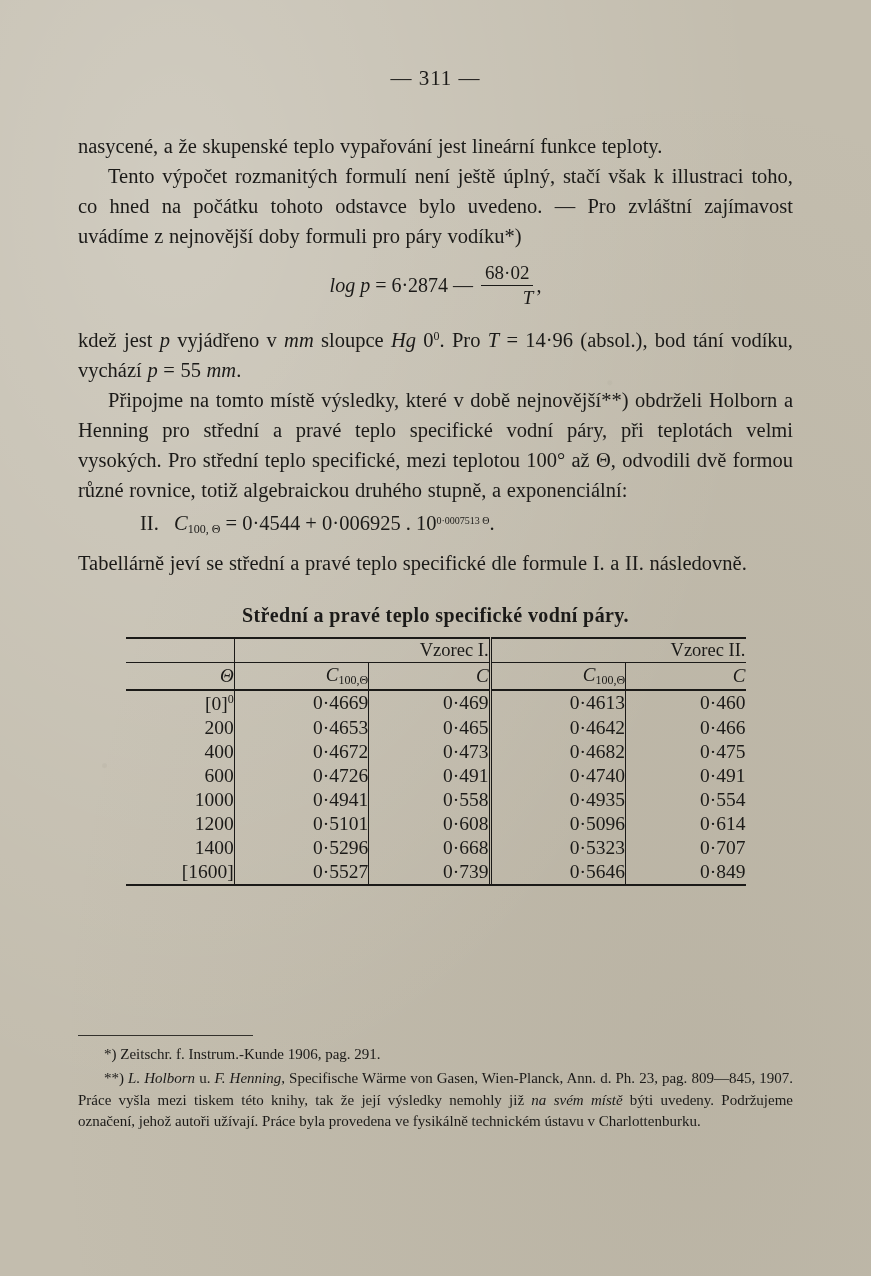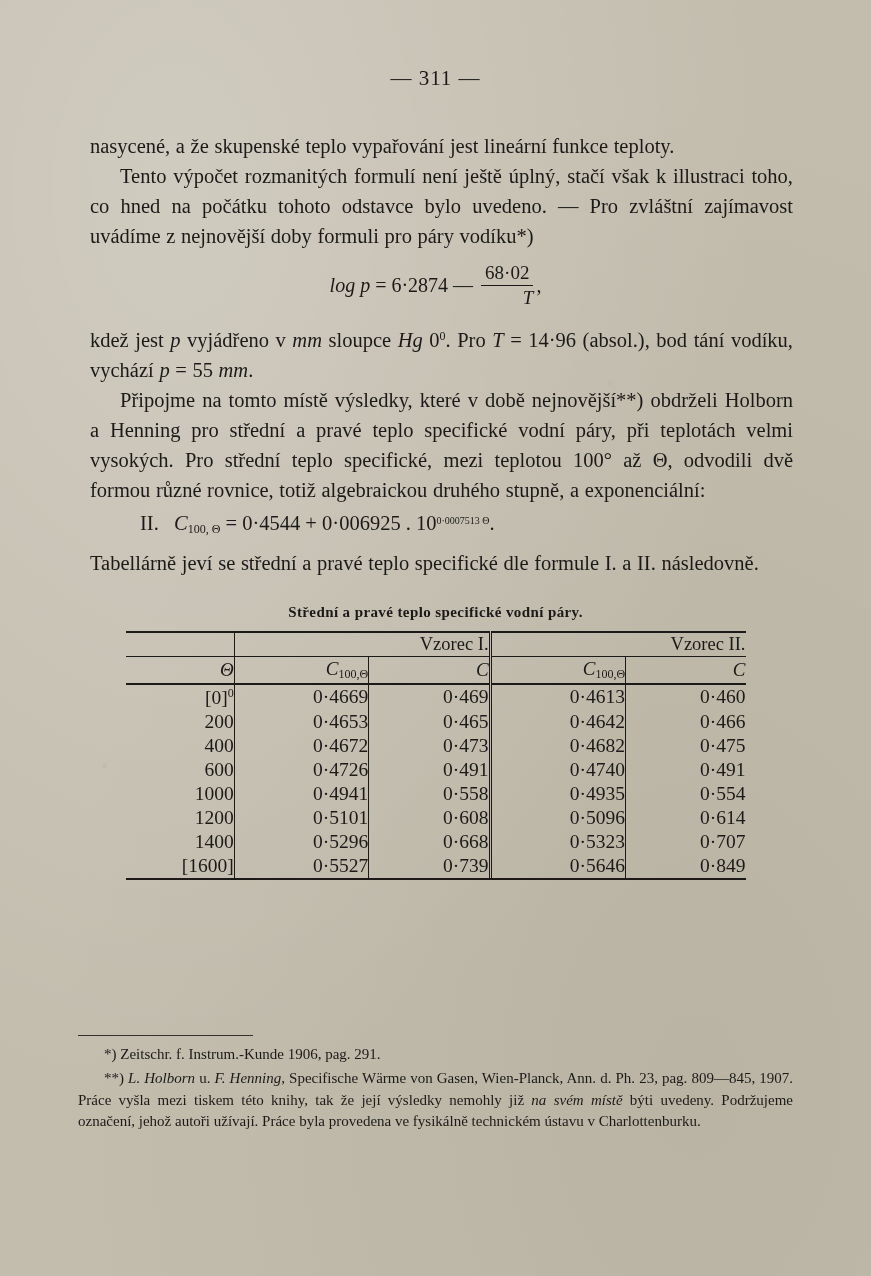--- a/index.html
+++ b/index.html
@@ -32,21 +32,21 @@
   .folio {
     text-align: center;
     font-size: 21px;
     letter-spacing: 1px;
     margin-bottom: 40px;
     font-family: "Liberation Serif", serif;
   }
   p.body {
     font-size: 20.5px;
     line-height: 1.47;
-    margin: 0 0 0 12px;
+    margin: 0 0 0 0;
     text-align: justify;
     text-justify: inter-word;
     word-spacing: 0.5px;
   }
   p.body.indent {
     text-indent: 30px;
   }
   .eq {
     text-align: center;
     font-size: 20px;
@@ -78,21 +78,21 @@
     margin: 7px 0 0 0;
     padding-left: 62px;
   }
   .formula-line .lbl { display: inline-block; width: 34px; }
   sub.small { font-size: 12px; vertical-align: -0.28em; }
   sup.small { font-size: 12px; vertical-align: 0.55em; }
   sup.tiny { font-size: 10px; vertical-align: 0.6em; }
   .ital { font-style: italic; }
   .tbl-title {
     text-align: center;
-    font-size: 15px;
+    font-size: 20px;
     font-weight: bold;
     letter-spacing: 0.4px;
     margin: 26px 0 10px 0;
   }
   table.data {
     border-collapse: collapse;
     margin: 0 auto;
     width: 620px;
     font-size: 19.5px;
   }

